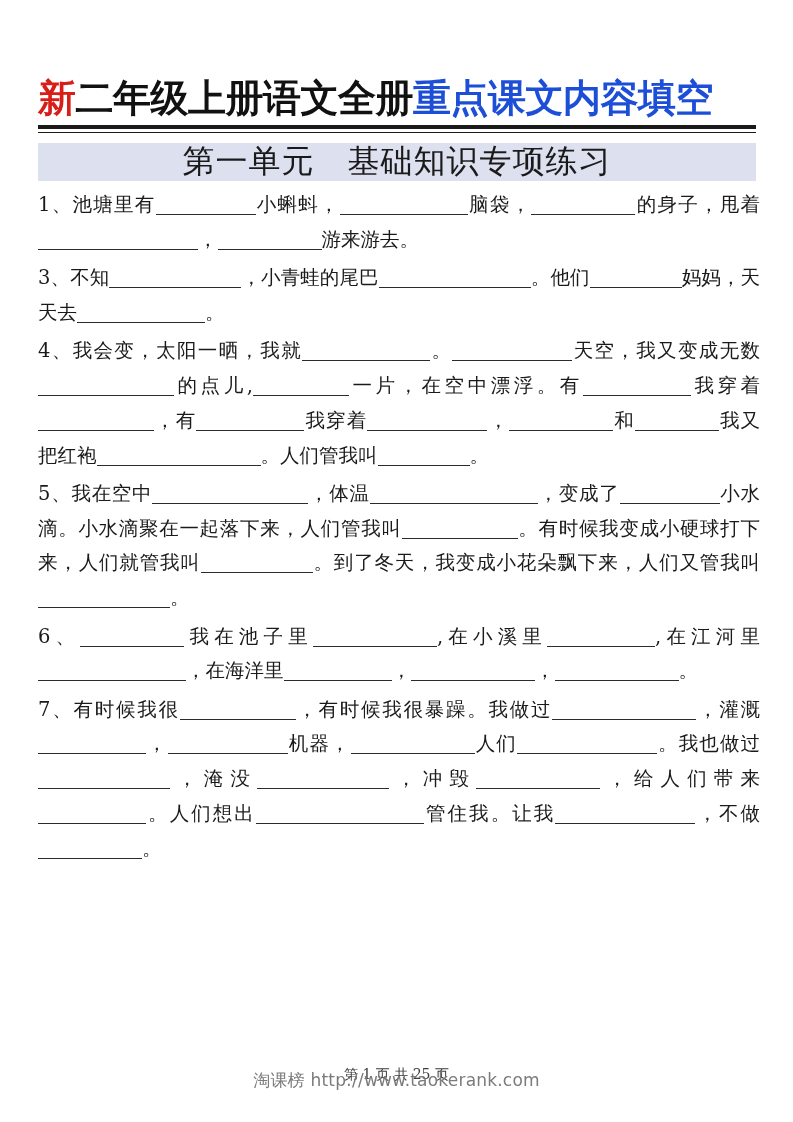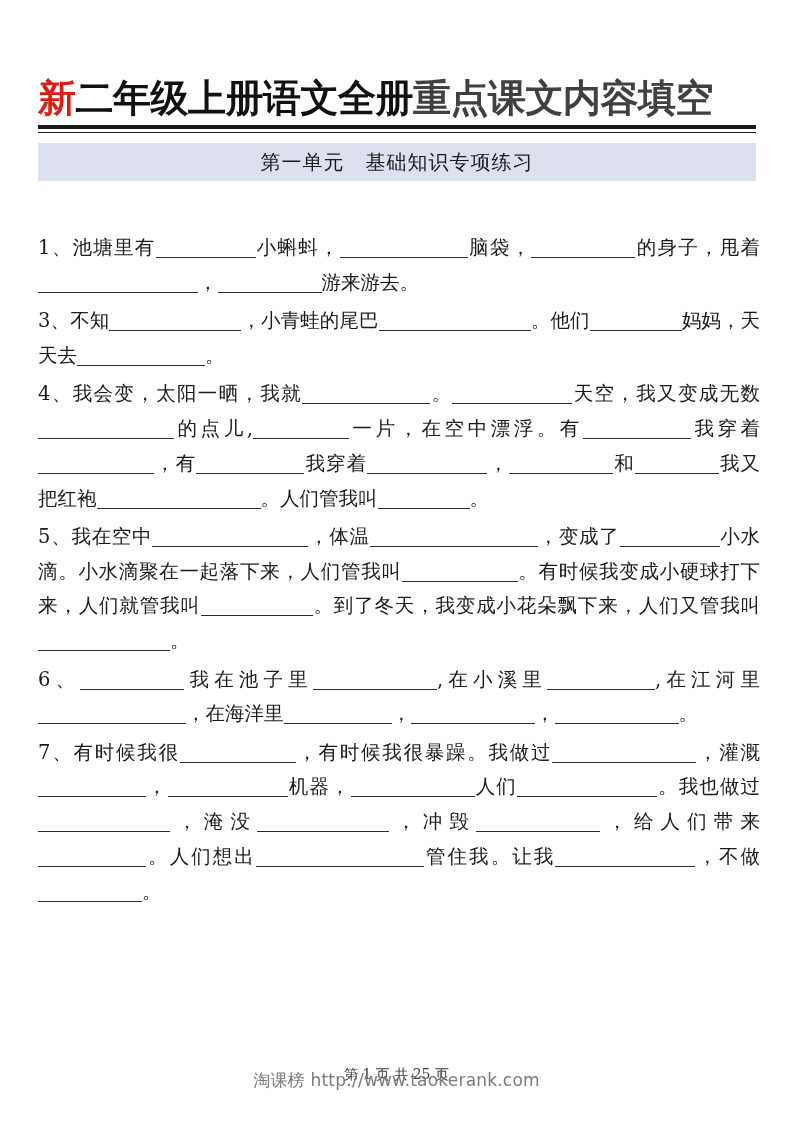--- a/index.html
+++ b/index.html
@@ -33,21 +33,21 @@
   .doc-title {
     font-size: 38px;
     line-height: 48px;
     font-weight: 700;
     white-space: nowrap;
     letter-spacing: -0.5px;
     font-family: "DejaVu Serif", "Liberation Serif", serif;
   }
   .t-red   { color: #d71f18; }
   .t-black { color: #111111; text-align: center; }
-  .t-blue  { color: #404040; }
+  .t-blue  { color: #1d4ed8; }
 
   .title-rule {
     margin-top: 3px;
     width: 100%;
     border-top: 4px solid #1a1a1a;
     border-bottom: 1.5px solid #1a1a1a;
     height: 3px;
     box-sizing: content-box;
   }
 
@@ -57,34 +57,33 @@
     left: 38px;
     top: 143px;
     width: 718px;
     height: 38px;
     background: #dce0ef;
     display: flex;
     align-items: center;
     justify-content: center;
   }
   .unit-band-text {
-    font-size: 20px;
+    font-size: 32px;
     color: #1a1a1a;
     font-weight: 500;
     letter-spacing: 1px;
     white-space: pre;
   }
 
   
   .content {
     position: absolute;
     left: 38px;
     top: 188px;
     width: 722px;
-    margin-top: 43px;
   }
   .q-item {
     font-size: 19.5px;
     line-height: 34.8px;
     color: #1a1a1a;
     text-align: justify;
     text-justify: inter-ideograph;
     margin-bottom: 3.5px;
     word-break: break-all;
   }

